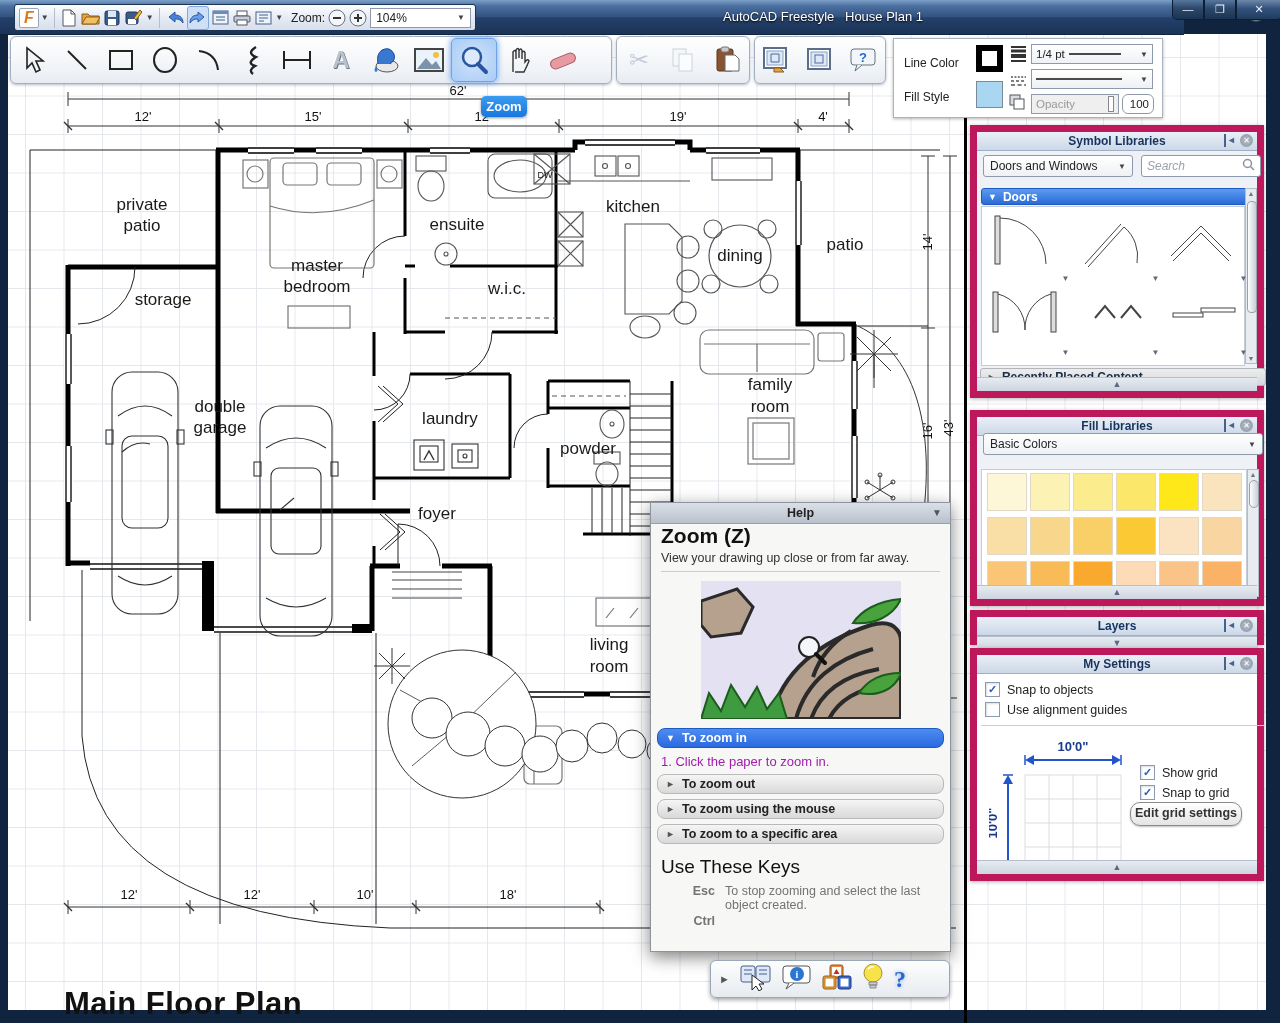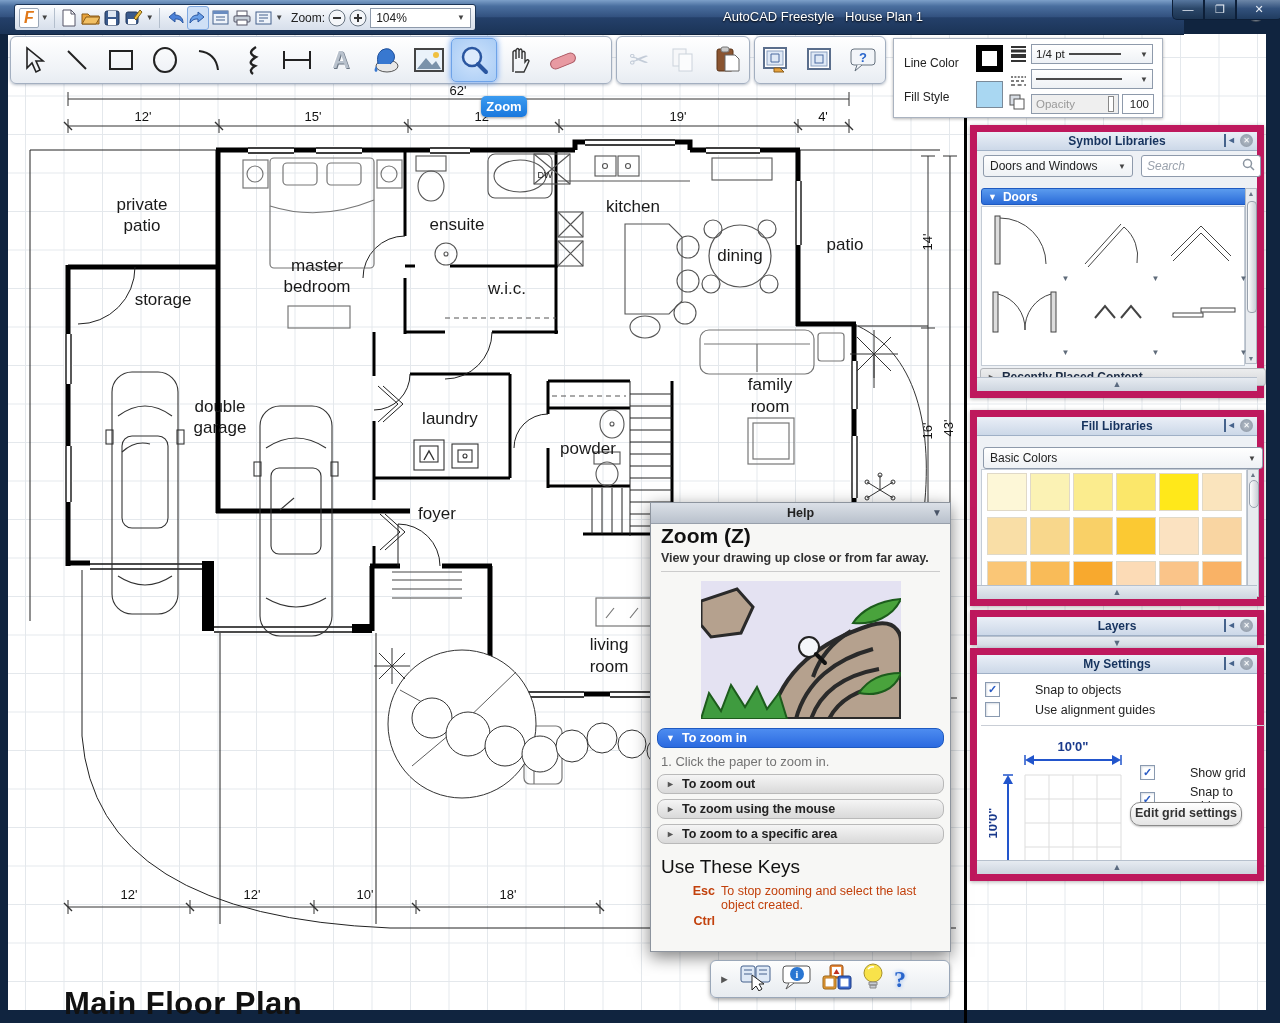--- a/index.html
+++ b/index.html
@@ -73,35 +73,35 @@
   .sbar{position:absolute;width:12px;background:#e8ebef;border:1px solid #b4bcc6;box-sizing:border-box;}
   .sthumb{position:absolute;left:1px;width:8px;background:linear-gradient(90deg,#fdfdfd,#c9ced6);border:1px solid #98a1ad;border-radius:4px;}
   .sarrow{position:absolute;left:0;width:10px;font-size:7px;color:#6a7686;text-align:center;}
   .doorcell{position:absolute;width:88px;height:70px;}
   .celldrop{position:absolute;right:2px;bottom:2px;width:15px;height:11px;text-align:center;}
   .celldrop .bar{border-top:2px solid #5f6b7a;margin:1px 2px 0 2px;}
   .celldrop .tri{font-size:8px;color:#5f6b7a;line-height:8px;}
   .swatch{position:absolute;width:38px;height:36px;border:1px solid #e0d9c8;}
   .chk{width:13px;height:13px;background:#fff;border:1px solid #8a9ab0;display:inline-block;
     font-size:11px;line-height:12px;text-align:center;color:#2b5cc4;font-weight:bold;box-shadow:inset 1px 1px 2px #d8dde4;}
-  .setlabel{font-size:12.5px;color:#222;margin-left:28px;}
+  .setlabel{font-size:12.5px;color:#222;}
   #editgrid{position:absolute;left:1130px;top:802px;width:110px;height:22px;border-radius:10px;
     background:linear-gradient(#ffffff,#e4e4e4);border:1px solid #8a8a8a;font-weight:bold;font-size:12.5px;
     color:#333;text-align:center;line-height:21px;z-index:26;box-shadow:0 1px 2px rgba(0,0,0,.25);}
   
   #help{position:absolute;left:650px;top:502px;width:301px;height:450px;background:#f7f7f5;
     border:1px solid #8d949e;box-shadow:0 5px 16px rgba(0,0,0,.5);z-index:30;box-sizing:border-box;}
   #helphead{height:20px;background:linear-gradient(#dbe0e7,#b9c1cc);border-bottom:1px solid #98a0ab;
     display:flex;align-items:center;position:relative;}
   #helphead .ht{flex:1;text-align:center;font-weight:bold;font-size:12.5px;color:#222;}
   .hbar{margin:5px 6px 0 6px;height:18px;border-radius:8px;font-weight:bold;font-size:12.5px;
     display:flex;align-items:center;gap:7px;padding:0 8px;}
   .hbar.blue{background:linear-gradient(#4d8cf0,#2b6ae0);border:1px solid #1f5ac0;color:#fff;}
   .hbar.grey{background:linear-gradient(#f5f5f5,#d9d9d9);border:1px solid #b9b9b9;color:#222;}
-  .keyrow{display:flex;font-size:12.5px;color:#c2410c;margin-top:2px;}
+  .keyrow{display:flex;font-size:12.5px;color:#737373;margin-top:2px;justify-content:space-between;}
   .keyname{width:64px;text-align:right;font-weight:bold;padding-right:6px;flex:none;}
   .keytext{width:225px;}
   
   #btoolbar{position:absolute;left:710px;top:960px;width:240px;height:38px;border-radius:6px;
     background:linear-gradient(#fdfdfd,#e7ebf0);border:1px solid #9aa7b8;box-shadow:0 2px 4px rgba(0,0,0,.35);
     z-index:31;display:flex;align-items:center;gap:10px;padding:0 8px;box-sizing:border-box;}
 </style>
 </head>
 <body>
 
@@ -645,21 +645,21 @@
     <span class="pcombo" style="left:137px;top:30px;width:122px;">
       <svg width="86" height="6">
           <path d="M0,3 h86" stroke="#111" stroke-width="1.6"></path>
         </svg>
       <span class="caret" style="margin-left:auto;">▼</span>
     </span>
     <span class="pcombo" style="left:137px;top:55px;width:88px;background:#efefef;color:#999;">
       <span>Opacity</span>
       <span style="margin-left:auto;width:4px;height:14px;background:#fff;border:1px solid #888;"></span>
     </span>
-    <span class="pcombo" style="left:228px;top:55px;width:32px;background:#fff;justify-content:flex-end;">
+    <span class="pcombo" style="left:228px;top:55px;width:32px;background:#fff;justify-content:flex-end;border-radius:6px;">
       <span>100</span>
     </span>
   </div>
 
   <div id="canvclose">✕</div>
 
   <div class="panel" style="top:125px;height:273px;">
     <div class="phead">
       <span class="ptitle">Symbol Libraries</span>
       <span class="picons">
@@ -738,21 +738,21 @@
   </div>
 
   <div class="panel" style="top:410px;height:196px;">
     <div class="phead">
       <span class="ptitle">Fill Libraries</span>
       <span class="picons">
           <span class="pcollapse">◄</span>
           <span class="pclose">✕</span>
         </span>
     </div>
-    <div class="combo2" style="position:absolute;left:6px;top:30px;width:280px;height:22px;">
+    <div class="combo2" style="position:absolute;left:6px;top:16px;width:280px;height:22px;">
       <span class="cx">Basic Colors</span>
       <span class="caret">▼</span>
     </div>
     <div style="position:absolute;left:4px;top:52px;width:264px;height:128px;background:#fff;border:1px solid #c4ccd6;"></div>
     <div class="sbar" style="left:270px;top:52px;height:128px;">
       <span class="sarrow" style="top:1px;">▲</span>
       <span class="sthumb" style="top:10px;height:26px;border-radius:5px;"></span>
       <span class="sarrow" style="bottom:1px;">▼</span>
     </div>
     <div class="swatch" style="left: 10px; top: 56px; background: rgb(253, 247, 215);"></div>
@@ -835,41 +835,41 @@
   </div>
   <div id="editgrid">Edit grid settings</div>
 
   <div id="help">
     <div id="helphead">
       <span class="ht">Help</span>
       <span style="position:absolute;right:8px;top:4px;font-size:10px;color:#4a5568;">▼</span>
     </div>
     <div style="padding:0 10px 0 10px;">
       <div style="font-size:21px;font-weight:bold;color:#111;">Zoom (Z)</div>
-      <div style="font-size:12.5px;font-weight:bold;color:#333;margin-top:3px;">View your drawing up close or from far away.</div>
+      <div style="font-size:12.5px;font-weight:normal;color:#333;margin-top:3px;">View your drawing up close or from far away.</div>
       <div style="border-top:1px solid #ccc;margin-top:6px;"></div>
     </div>
     <svg style="position:absolute;left:50px;top:78px;" width="200" height="138">
       <rect x="0" y="0" width="200" height="138" fill="#e4e2f2"></rect>
       <path d="M0,20 L36,8 L52,26 L40,52 L10,56 L0,44 z" fill="#b5a18e" stroke="#2a2a2a" stroke-width="3"></path>
       <path d="M70,138 C80,90 120,60 170,44 C200,36 200,60 200,60 L200,138 z" fill="#b5a18e" stroke="#2a2a2a" stroke-width="4"></path>
       <path d="M95,138 C105,100 135,78 172,68 M110,138 C120,110 145,94 178,88 M128,138 C138,118 158,108 184,104" fill="none" stroke="#2a2a2a" stroke-width="4"></path>
       <path d="M150,50 C130,62 118,78 112,96" fill="none" stroke="#2a2a2a" stroke-width="4"></path>
       <path d="M0,138 L8,112 L20,130 L30,104 L44,126 L56,106 L66,128 L78,112 L86,138 z" fill="#3f9b3f" stroke="#1c5c1c" stroke-width="2"></path>
       <path d="M200,18 C176,20 160,30 152,42 C172,44 192,36 200,18 z" fill="#49a33c" stroke="#1c5c1c" stroke-width="2"></path>
       <path d="M200,92 C180,92 166,100 158,112 C178,116 194,108 200,92 z" fill="#49a33c" stroke="#1c5c1c" stroke-width="2"></path>
       <circle cx="108" cy="66" r="10" fill="#f4f6fa" stroke="#222" stroke-width="2"></circle>
       <path d="M115,73 L124,82" stroke="#111" stroke-width="4" stroke-linecap="round"></path>
     </svg>
     <div style="position:absolute;left:0;top:220px;width:100%;">
       <div class="hbar blue">
         <span style="font-size:9px;">▼</span>
         <span>To zoom in</span>
       </div>
-      <div style="font-size:13px;color:#737373;margin:6px 10px 2px 10px;">1. Click the paper to zoom in.</div>
+      <div style="font-size:13px;color:#a21caf;margin:6px 10px 2px 10px;">1. Click the paper to zoom in.</div>
       <div class="hbar grey">
         <span style="font-size:9px;color:#555;">►</span>
         <span>To zoom out</span>
       </div>
       <div class="hbar grey">
         <span style="font-size:9px;color:#555;">►</span>
         <span>To zoom using the mouse</span>
       </div>
       <div class="hbar grey">
         <span style="font-size:9px;color:#555;">►</span>

